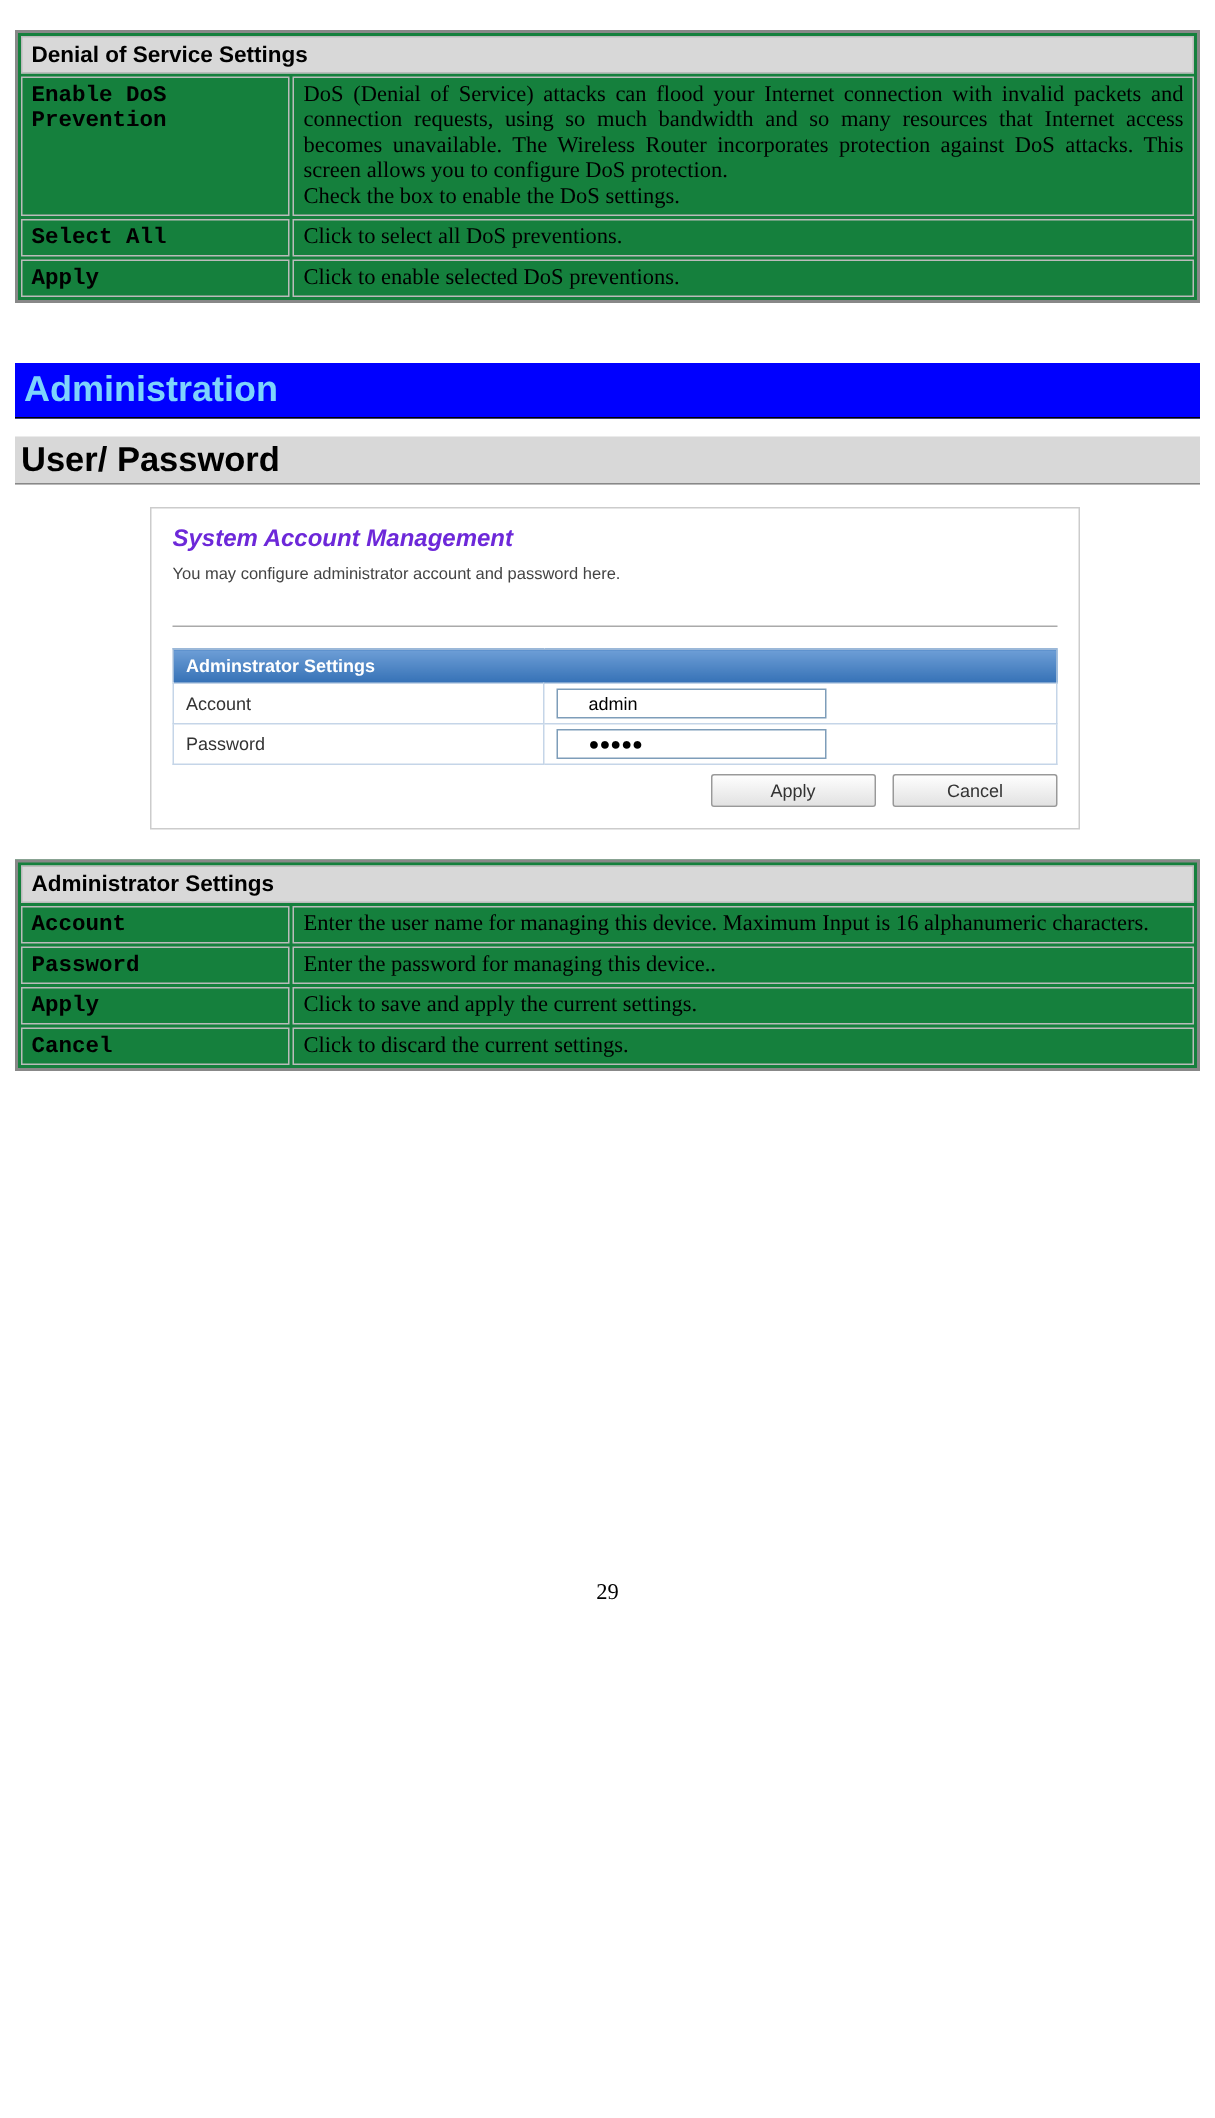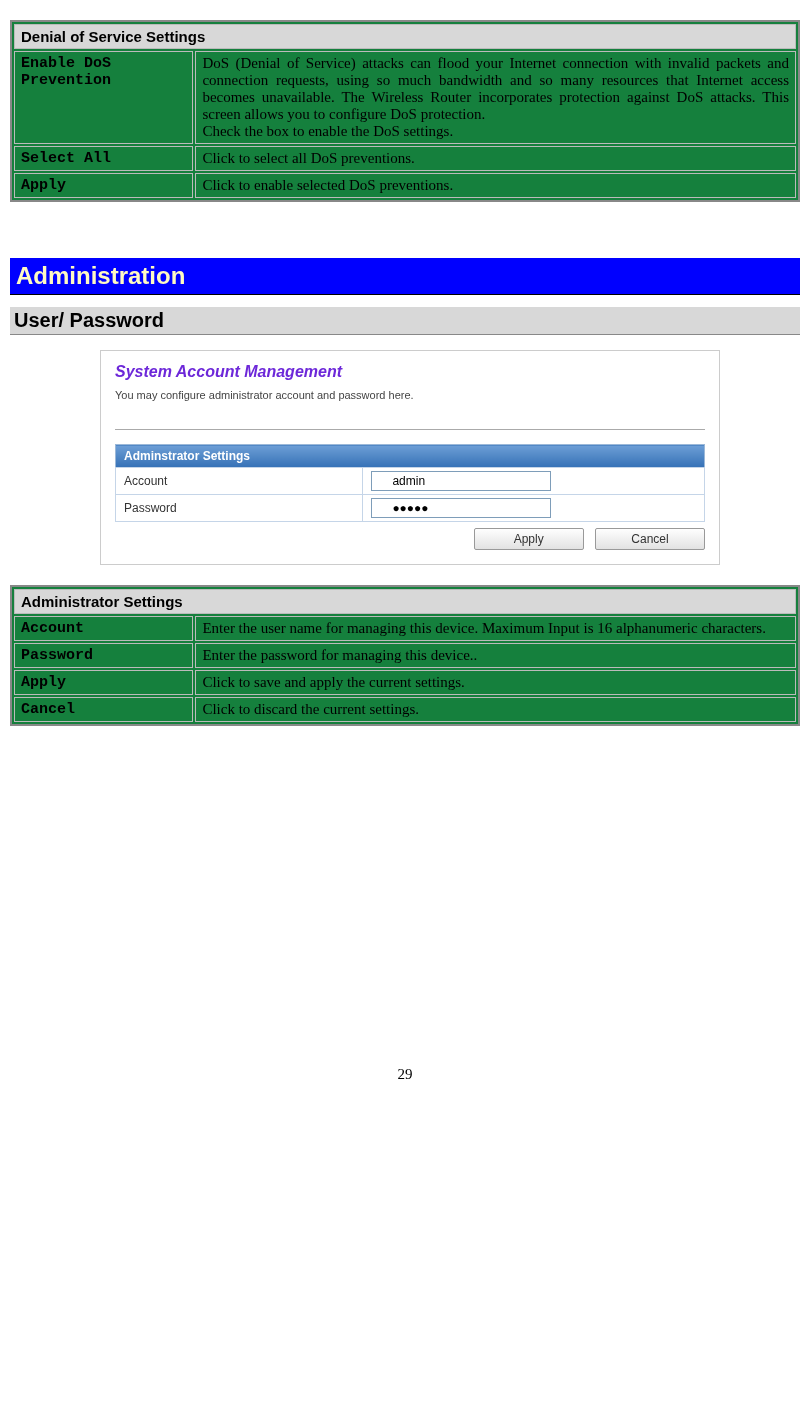--- a/index.html
+++ b/index.html
@@ -4,22 +4,22 @@
   <style>
     * { box-sizing: border-box; margin: 0; padding: 0; }
     body { font-family: "Times New Roman", serif; font-size: 15px; background: #fff; padding: 20px 10px; width: 810px; }
     
     .table-outer { border: 2px solid #888; border-collapse: separate; border-spacing: 2px; width: 100%; background: #15803d; margin-bottom: 10px; }
     .table-outer td, .table-outer th { border: 1px solid #bbb; padding: 3px 6px; vertical-align: top; }
     .section-header { background: #d8d8d8; font-family: Arial, sans-serif; font-weight: bold; font-size: 15px; text-align: left; padding: 4px 6px; }
     .row-label { width: 23%; font-weight: bold; font-family: Liberation Mono, monospace; }
     .row-desc { text-align: justify; font-family: "Times New Roman", serif; }
     
-    .blue-heading { background: #0000ff; color: #fef9c3; font-family: Arial, sans-serif; font-weight: bold; font-size: 24px; padding: 4px 6px; margin-top: 56px; border-bottom: 1px solid #000; }
-    .sub-heading { background: #d8d8d8; font-family: Arial, sans-serif; font-weight: bold; font-size: 20px; padding: 2px 4px; margin-top: 12px; border-bottom: 1px solid #888; }
+    .blue-heading { background: #0000ff; color: #7dd3fc; font-family: Arial, sans-serif; font-weight: bold; font-size: 24px; padding: 4px 6px; margin-top: 40px; border-bottom: 1px solid #000; }
+    .sub-heading { background: #d8d8d8; font-family: Arial, sans-serif; font-weight: bold; font-size: 23px; padding: 2px 4px; margin-top: 12px; border-bottom: 1px solid #888; }
     
     .screenshot { margin: 15px 0 20px 90px; width: 620px; border: 1px solid #ccc; background: #fff; font-family: Arial, sans-serif; font-size: 12px;}
     .screenshot-inner { padding: 12px 14px; }
     .sc-title { color: #6d28d9; font-weight: bold; font-size: 16px; font-style: italic; margin-bottom: 8px; }
     .sc-desc { color: #444; font-size: 11px; margin-bottom: 28px; }
     .sc-divider { border: none; border-top: 1px solid #aaa; margin-bottom: 14px; }
     .sc-table { width: 100%; border-collapse: collapse; border: 1px solid #9bb8d8; font-size: 12px; }
     .sc-table-header td { background: linear-gradient(#6d9ed6, #3571b6); color: #fff; font-weight: bold; padding: 4px 8px; }
     .sc-table-row td { border: 1px solid #c5d5e8; padding: 3px 8px; background: #fff; }
     .sc-table-row td:first-child { width: 42%; color: #333; }

